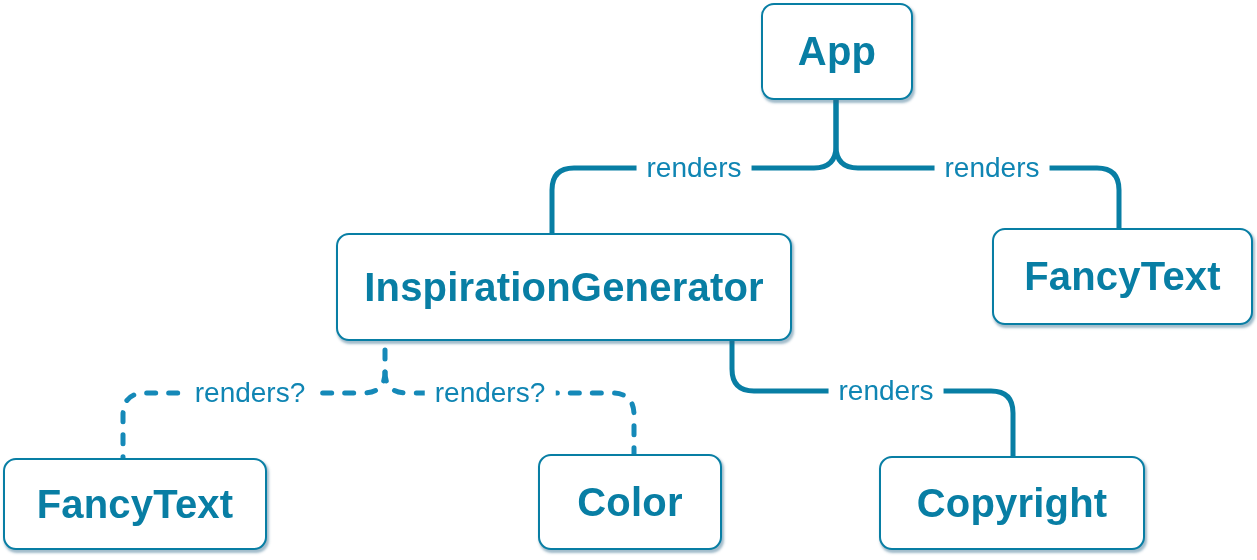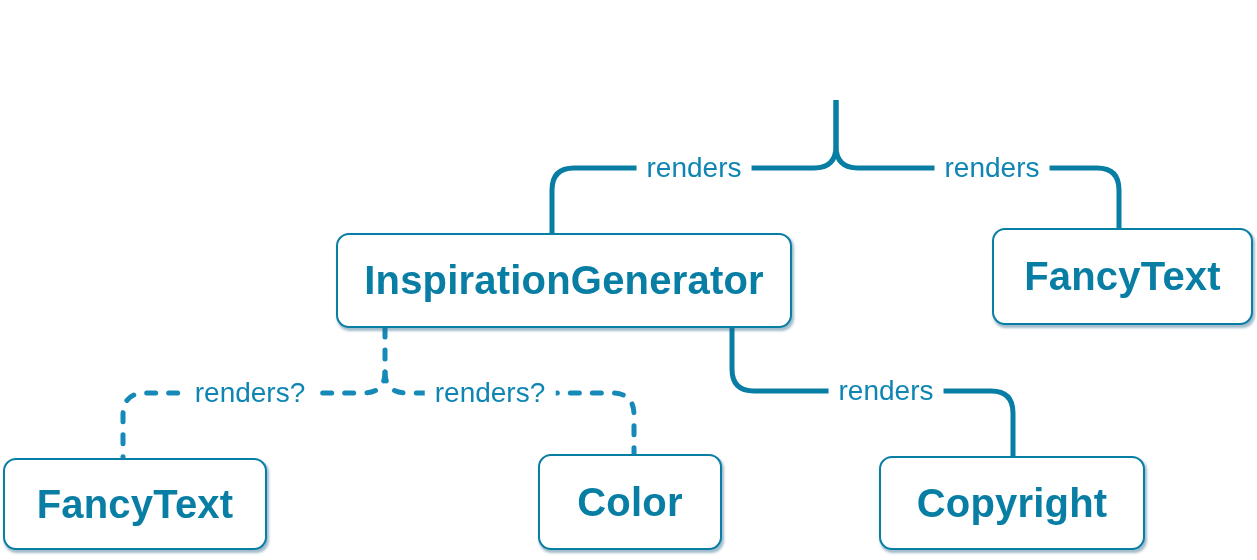--- a/index.html
+++ b/index.html
@@ -56,21 +56,21 @@
     background: #ffffff;
     color: #0f85b3;
     font-size: 28px;
     font-weight: 400;
     padding: 0 10px;
     line-height: 1.1;
     white-space: nowrap;
   }
   
   .node-app                   { left: 761px; top: 3px;   width: 152px; height: 97px; }
-  .node-inspiration-generator { left: 336px; top: 233px; width: 456px; height: 95px; }
+  .node-inspiration-generator { left: 336px; top: 233px; width: 456px; height: 108px; }
   .node-fancy-text-top        { left: 992px; top: 228px; width: 261px; height: 97px; }
   .node-fancy-text-bottom     { left: 3px;   top: 458px; width: 264px; height: 92px; }
   .node-color                 { left: 538px; top: 454px; width: 184px; height: 96px; }
   .node-copyright             { left: 879px; top: 456px; width: 266px; height: 94px; }
   
   .label-renders-left      { left: 694px; top: 168px; }
   .label-renders-right     { left: 992px; top: 168px; }
   .label-renders-copyright { left: 886px; top: 391px; }
   .label-renders-q-left    { left: 250px; top: 393px; }
   .label-renders-q-right   { left: 490px; top: 393px; }
@@ -82,20 +82,23 @@
 
   <svg class="edges-svg" viewBox="0 0 1257 560">
     <path class="edge solid" d="M 836 100 L 836 146 Q 836 168 814 168 L 574 168 Q 552 168 552 190 L 552 233"></path>
     <path class="edge solid" d="M 836 100 L 836 146 Q 836 168 858 168 L 1097 168 Q 1119 168 1119 190 L 1119 228"></path>
     <path class="edge solid" d="M 732 328 L 732 369 Q 732 391 754 391 L 991 391 Q 1013 391 1013 413 L 1013 456"></path>
     <path class="edge dashed" d="M 385 328 L 385 372"></path>
     <path class="edge dashed" d="M 385 372 Q 385 393 363 393 L 145 393 Q 123 393 123 415 L 123 458"></path>
     <path class="edge dashed" d="M 385 372 Q 385 393 407 393 L 612 393 Q 634 393 634 415 L 634 454"></path>
   </svg>
 
+  <div class="node node-app">
+    <span>App</span>
+  </div>
 
   <div class="node node-inspiration-generator">
     <span>InspirationGenerator</span>
   </div>
 
   <div class="node node-fancy-text-top">
     <span>FancyText</span>
   </div>
 
   <div class="node node-fancy-text-bottom">

